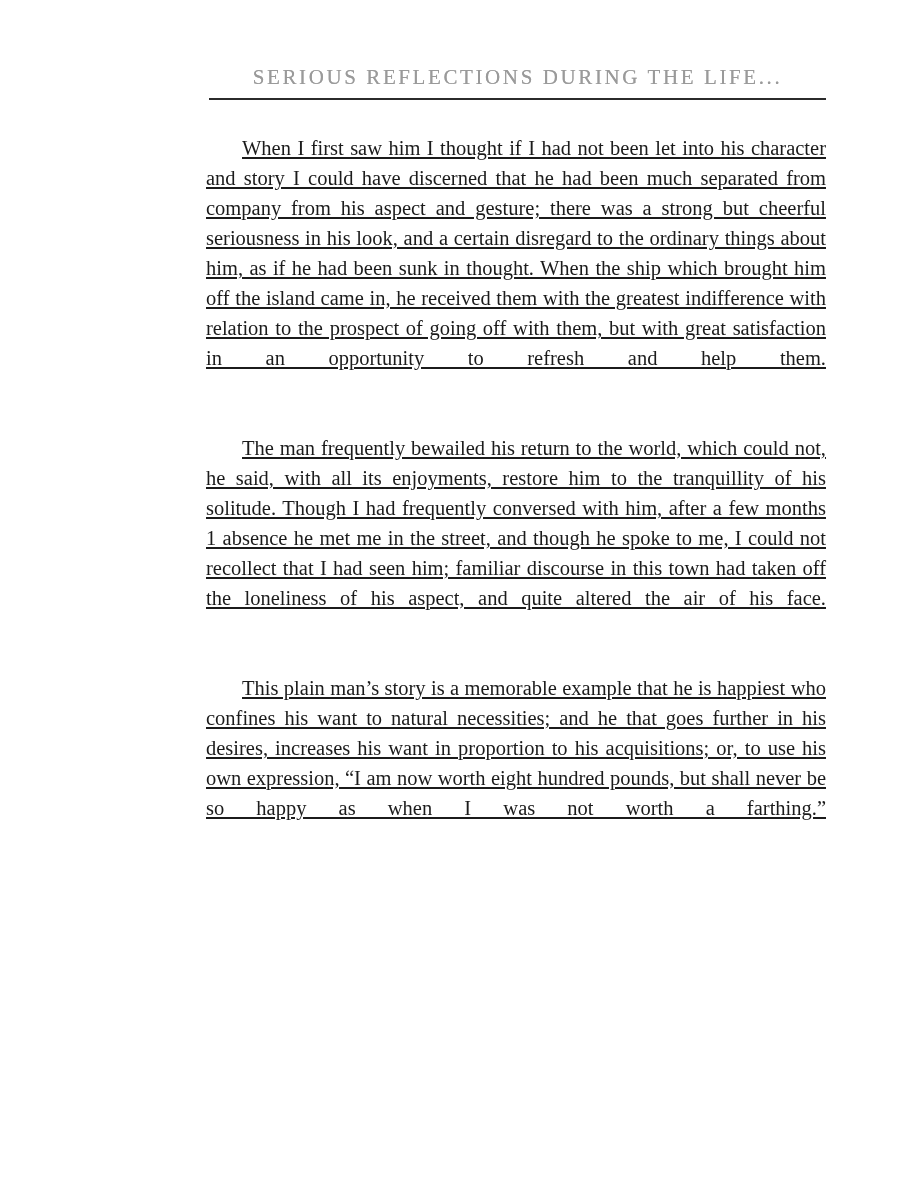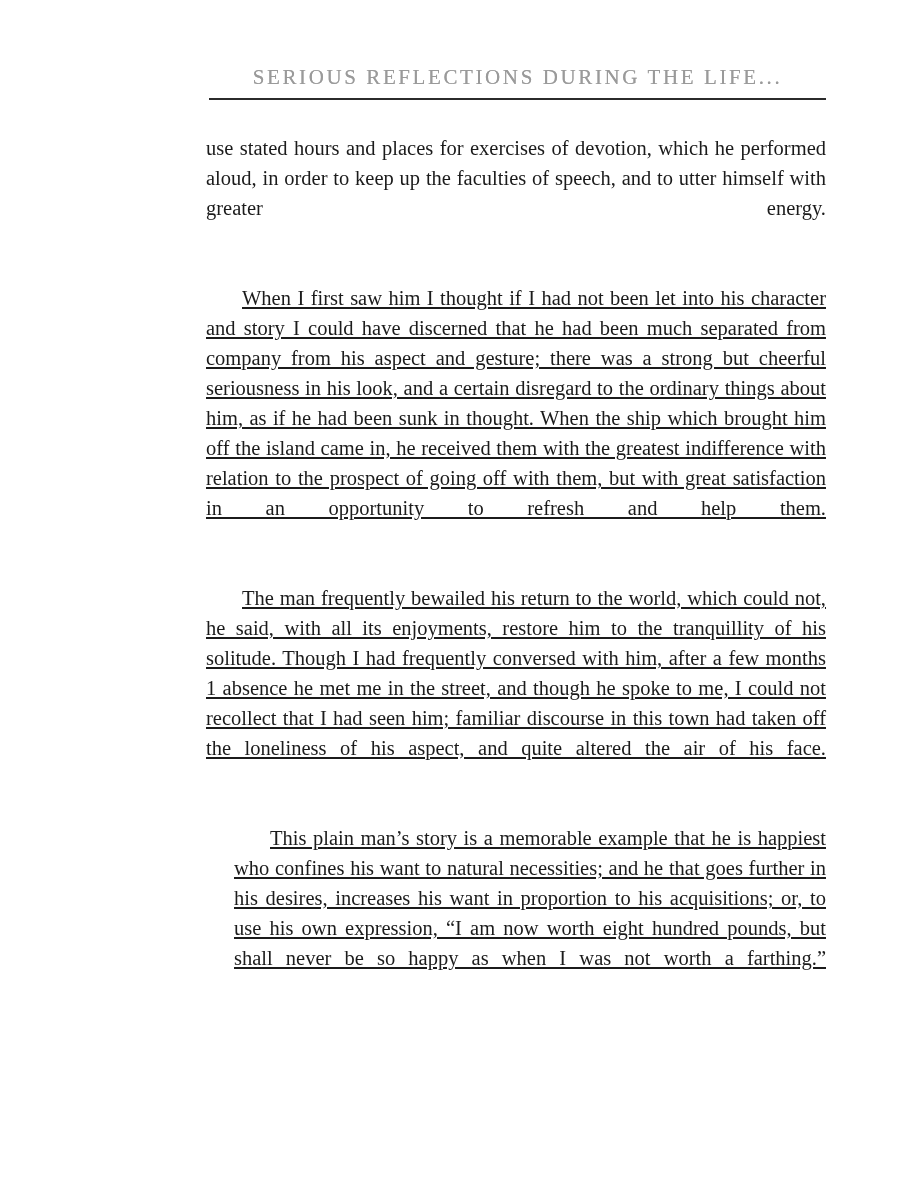--- a/index.html
+++ b/index.html
@@ -63,21 +63,20 @@
     color: #1b1b1b;
     text-align: justify;
     text-justify: inter-word;
     margin: 0 0 30px 0;
     hyphens: none;
     word-spacing: 0.2px;
   }
 
   .para:last-child {
     margin-bottom: 0;
-    margin-left: 28px;
   }
 
   .para.indent {
     text-indent: 36px;
     text-decoration: underline;
   }
 
   
   .para::after {
     content: "";
@@ -90,21 +89,20 @@
 
 <div class="page">
 
   <div class="header-block">
     <div class="running-head">Serious Reflections during the Life...</div>
     <div class="header-rule"></div>
   </div>
 
   <div class="text-column">
 
-    <p class="para">use stated hours and places for exercises of devotion, which he performed aloud, in order to keep up the faculties of speech, and to utter himself with greater energy.</p>
 
     <p class="para indent">When I first saw him I thought if I had not been let into his character and story I could have discerned that he had been much separated from company from his aspect and gesture; there was a strong but cheerful seriousness in his look, and a certain disregard to the ordinary things about him, as if he had been sunk in thought. When the ship which brought him off the island came in, he received them with the greatest indifference with relation to the prospect of going off with them, but with great satisfaction in an opportunity to refresh and help them.</p>
 
     <p class="para indent">The man frequently bewailed his return to the world, which could not, he said, with all its enjoyments, restore him to the tranquillity of his solitude. Though I had frequently conversed with him, after a few months 1 absence he met me in the street, and though he spoke to me, I could not recollect that I had seen him; familiar discourse in this town had taken off the loneliness of his aspect, and quite altered the air of his face.</p>
 
     <p class="para indent">This plain man’s story is a memorable example that he is happiest who confines his want to natural necessities; and he that goes further in his desires, increases his want in propor­tion to his acquisitions; or, to use his own expression, “I am now worth eight hundred pounds, but shall never be so happy as when I was not worth a farthing.”</p>
 
   </div>
 
 </div>

